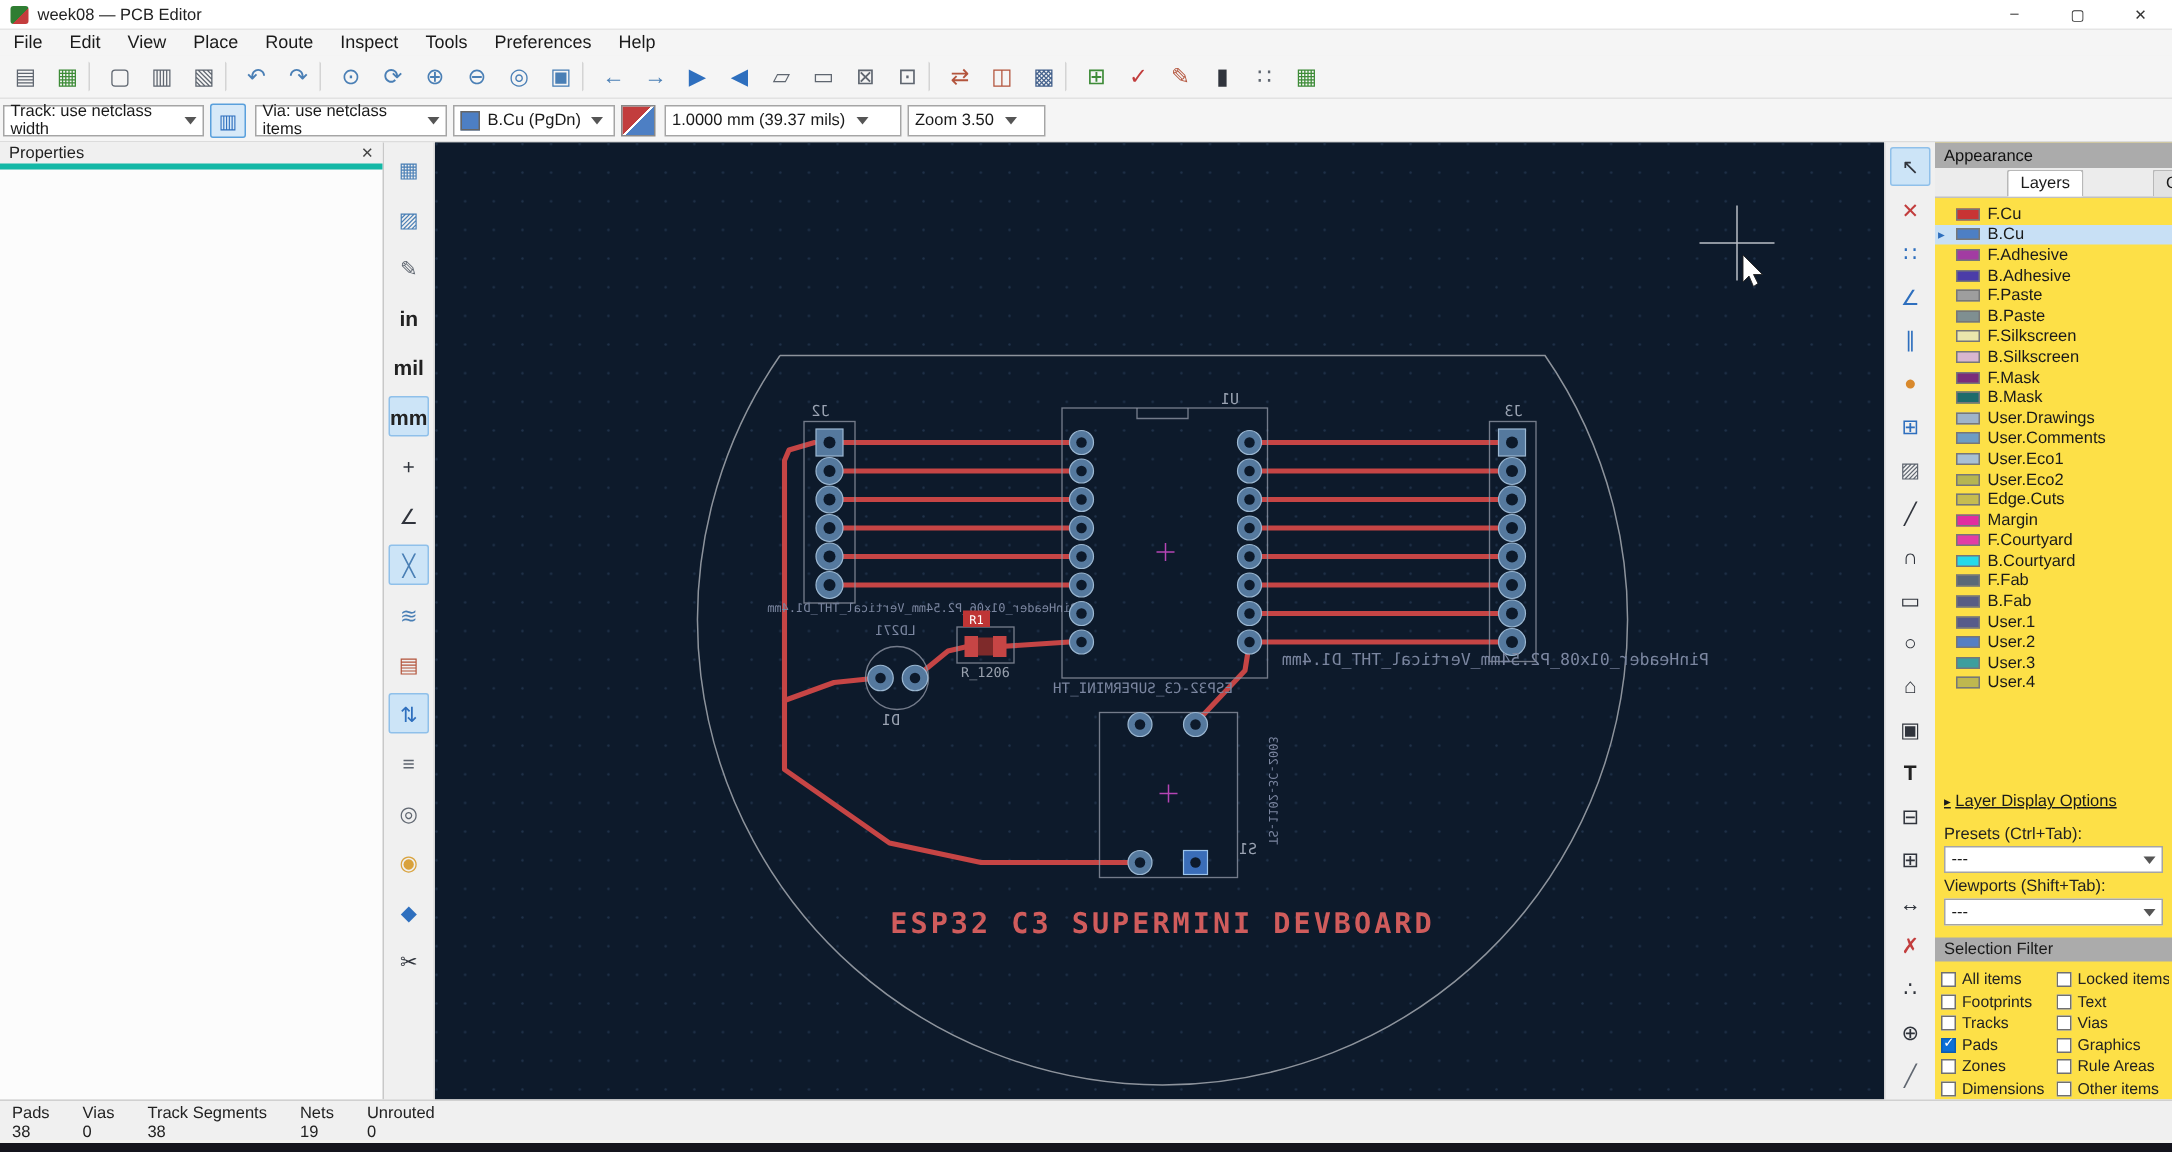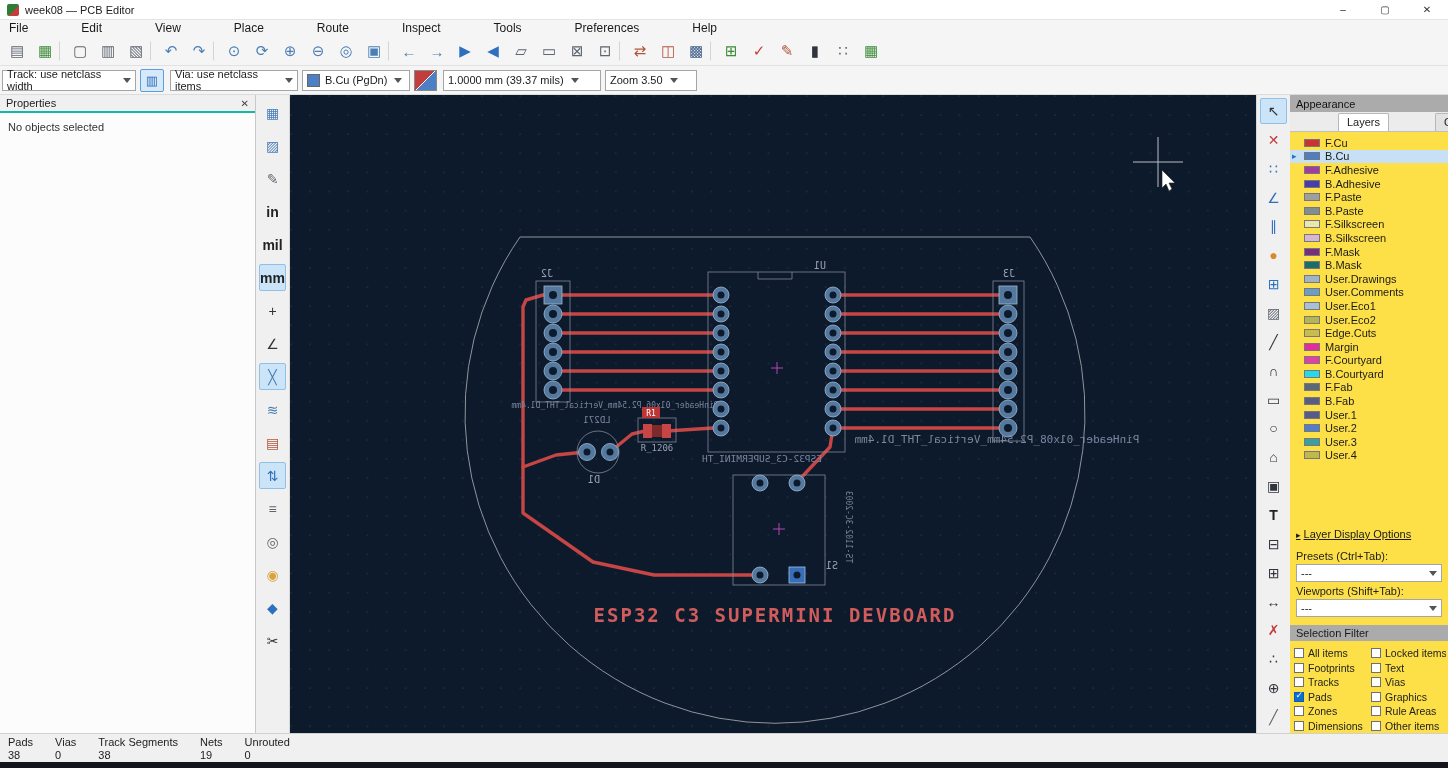--- a/index.html
+++ b/index.html
@@ -4,41 +4,41 @@
 <style>
   * { box-sizing: border-box; margin: 0; padding: 0; }
   html,body { width:1448px; height:768px; overflow:hidden; font-family:"Liberation Sans",sans-serif; background:#f0f0f0; }
 
   
   .titlebar { position:absolute; left:0; top:0; width:1448px; height:20px; background:#fff; display:flex; align-items:center; font-size:11px; color:#222; border-bottom:1px solid #e5e5e5; }
   .app-icon { width:12px; height:12px; margin:0 6px 0 7px; background:linear-gradient(135deg,#2f7d32 55%,#c43d3d 55%); border-radius:2px; }
   .win-controls { margin-left:auto; display:flex; height:20px; }
   .win-btn { width:42px; height:20px; display:flex; align-items:center; justify-content:center; font-size:10px; color:#333; }
 
-  .menubar { position:absolute; left:0; top:20px; width:1448px; height:17px; background:#f5f5f5; display:flex; align-items:flex-start; font-size:12px; color:#1a1a1a;gap:35px; }
+  .menubar { position:absolute; left:0; top:20px; width:1448px; height:17px; background:#f5f5f5; display:flex; align-items:flex-start; font-size:12px; color:#1a1a1a; }
   .menu-item { padding:0 9px; height:17px; line-height:17px; }
 
   .toolbar-main { position:absolute; left:0; top:37px; width:1448px; height:29px; background:#f5f5f5; display:flex; align-items:center; padding-left:3px; border-bottom:1px solid #e2e2e2; }
   .icon-btn { width:26px; height:26px; margin:0 1px; display:flex; align-items:center; justify-content:center; font-size:15px; border:1px solid transparent; border-radius:2px; background:transparent; cursor:default; }
   .icon-btn.text { font-size:10px; font-weight:bold; color:#222; }
   .icon-btn.active { background:#cce4f7; border-color:#8fc0ea; }
   .icon-btn.separator { width:7px; margin:0; border-left:1px solid #d4d4d4; height:20px; border-radius:0; }
 
   .toolbar-opts { position:absolute; left:0; top:66px; width:1448px; height:29px; background:#f5f5f5; display:flex; align-items:center; padding-left:2px; border-bottom:1px solid #dcdcdc; font-size:11px; }
   .combo { height:21px; background:#fff; border:1px solid #a5a5a5; display:flex; align-items:center; padding:0 4px; margin-right:4px; color:#1a1a1a; position:relative; }
   .combo .arrow { width:0; height:0; border-left:4px solid transparent; border-right:4px solid transparent; border-top:5px solid #555; margin-left:7px; }
   .combo .swatch { width:13px; height:13px; margin-right:5px; border:1px solid #666; }
   .small-toggle { width:24px; height:23px; border:1px solid #5aa0dc; background:#d7e9f8; display:flex; align-items:center; justify-content:center; color:#2e6fbe; font-size:13px; margin-right:6px; border-radius:2px; }
   .pair-swatch { width:23px; height:21px; border:1px solid #888; background:linear-gradient(135deg,#c23d3d 48%,#fff 48%,#fff 52%,#4d7fc4 52%); margin-right:6px; }
 
   
   .workspace { position:absolute; left:0; top:95px; width:1448px; height:638px; }
 
   .properties-panel { position:absolute; left:0; top:0; width:256px; height:638px; background:#fcfcfc; border-right:1px solid #c8c8c8; }
-  .panel-head { height:18px; background:#f0f0f0; border-bottom:2px solid #14b8a6; display:flex; align-items:center; font-size:11px; color:#222; padding:0 6px; }
+  .panel-head { height:18px; background:#f0f0f0; border-bottom:4px solid #14b8a6; display:flex; align-items:center; font-size:11px; color:#222; padding:0 6px; }
   .panel-head .x { margin-left:auto; font-size:10px; color:#444; }
   .props-msg { font-size:11px; color:#333; padding:8px 8px; }
 
   .left-tools { position:absolute; left:256px; top:0; width:34px; height:638px; background:#f0f0f0; border-right:1px solid #d8d8d8; display:flex; flex-direction:column; align-items:center; padding-top:4px; }
   .left-tools .icon-btn { width:27px; height:27px; margin:0 0 6px 0; font-size:14px; }
 
   .right-tools { position:absolute; left:1256px; top:0; width:34px; height:638px; background:#f0f0f0; border-left:1px solid #d8d8d8; display:flex; flex-direction:column; align-items:center; padding-top:3px; }
   .right-tools .icon-btn { width:27px; height:26px; margin:0 0 3px 0; font-size:14px; }
 
   .canvas-wrap { position:absolute; left:290px; top:0; width:966px; height:638px; background:#0d1a2b; }
@@ -221,21 +221,20 @@
   </div>
 </div>
 
 <div class="workspace">
 
   <div class="properties-panel">
     <div class="panel-head">
       <span>Properties</span>
       <span class="x">✕</span>
     </div>
-    <div class="props-msg">No objects selected</div>
   </div>
 
   <div class="left-tools">
 
       <button class="icon-btn" style="color: rgb(74, 127, 181);">▦</button>
 
       <button class="icon-btn" style="color: rgb(74, 127, 181);">▨</button>
 
       <button class="icon-btn" style="color: rgb(95, 102, 112);">✎</button>
 

